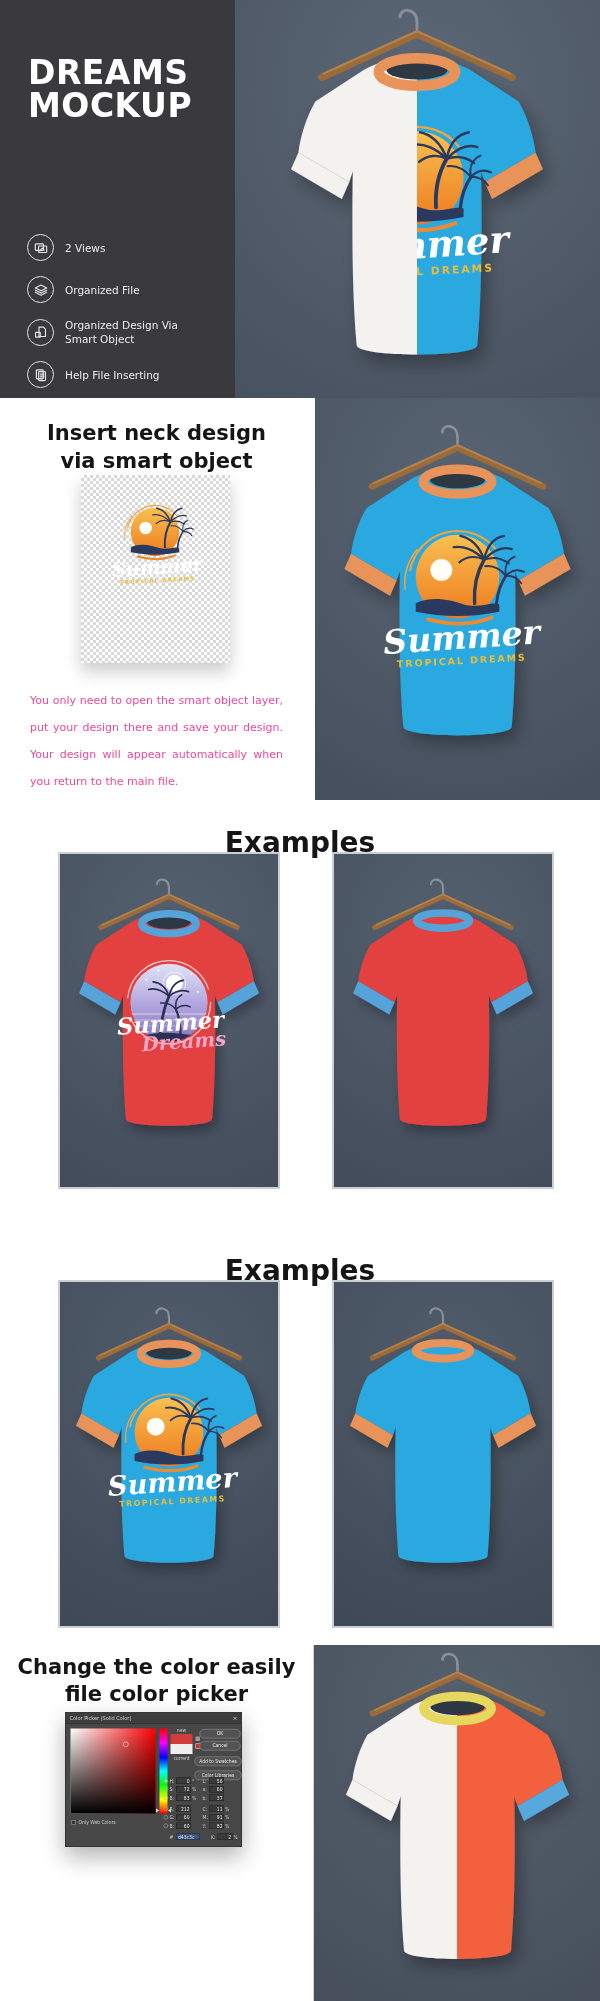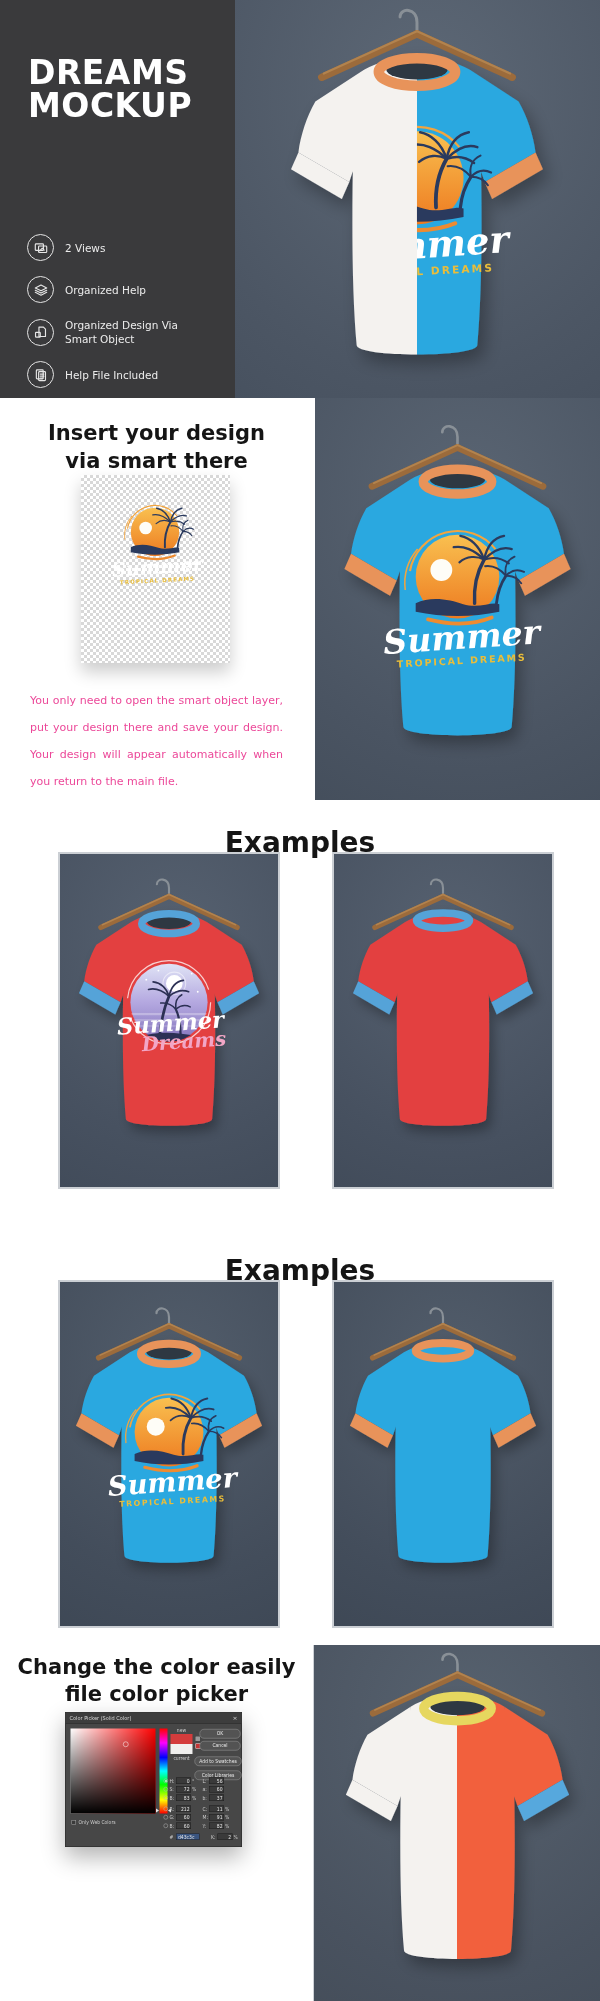--- a/index.html
+++ b/index.html
@@ -116,40 +116,40 @@
           <span class="feat-label">2 Views</span>
         </div>
         <div class="feat">
           <span class="feat-icon">
             <svg viewBox="0 0 27 27">
               <path d="M13.5 7.5 20.5 11 13.5 14.5 6.5 11Z"></path>
               <path d="M6.5 13.8 13.5 17.3 20.5 13.8"></path>
               <path d="M6.5 16.4 13.5 19.9 20.5 16.4"></path>
             </svg>
           </span>
-          <span class="feat-label">Organized Help</span>
+          <span class="feat-label">Organized File</span>
         </div>
         <div class="feat">
           <span class="feat-icon">
             <svg viewBox="0 0 27 27">
               <path d="M11 7.5h5.5l2.5 2.5v9h-8z"></path>
               <rect x="6.8" y="14" width="5.8" height="5.8" rx="0.8"></rect>
             </svg>
           </span>
           <span class="feat-label">Organized Design Via Smart Object</span>
         </div>
         <div class="feat">
           <span class="feat-icon">
             <svg viewBox="0 0 27 27">
               <rect x="7.8" y="7.2" width="8.4" height="11" rx="1"></rect>
               <rect x="10.6" y="9.4" width="8.4" height="11" rx="1"></rect>
               <path d="M12.6 12.4h4.4M12.6 14.9h4.4M12.6 17.4h3"></path>
             </svg>
           </span>
-          <span class="feat-label">Help File Included</span>
+          <span class="feat-label">Help File Inserting</span>
         </div>
       </div>
   </div>
   <div class="photo" id="ph0">
       <svg viewBox="-22 24 345 376" preserveAspectRatio="xMidYMid slice">
         <defs>
           <radialGradient id="w0" cx="50%" cy="28%" r="90%">
             <stop offset="0" stop-color="#5d6876"></stop>
             <stop offset=".55" stop-color="#4c5664"></stop>
             <stop offset="1" stop-color="#404a58"></stop>
@@ -210,21 +210,21 @@
             </g>
             <path d="M-44 26 C-28 18 -8 22 6 27 C22 32 36 24 44 27 L44 35 C16 41 -16 41 -44 35 Z" fill="#2a3a5e"></path>
             <path d="M-31 43 C-8 49 16 49 36 41" stroke="#ee8b30" stroke-width="4" fill="none" stroke-linecap="round"></path>
             <text y="74" text-anchor="middle" transform="rotate(-4)" font-size="35" fill="#ffffff" style="font-family:'DejaVu Serif',serif;font-style:italic;font-weight:bold">Summer</text>
             <text y="90" text-anchor="middle" transform="rotate(-3)" font-size="10" letter-spacing="2" fill="#e9bd3a" style="font-weight:bold">TROPICAL DREAMS</text>
           </g>
         </g>
       </svg>
     </div>
 
-  <h2 class="sec-h" id="h-smart">Insert your design via smart there</h2>
+  <h2 class="sec-h" id="h-smart">Insert neck design via smart object</h2>
   <div class="checker" id="checker">
       <svg viewBox="0 0 149 188">
         <defs>
           <linearGradient id="sunck" x1="0" y1="0" x2="0" y2="1">
             <stop offset="0" stop-color="#f9c050"></stop>
             <stop offset="1" stop-color="#ed7a20"></stop>
           </linearGradient>
         </defs>
         <g transform="translate(-8.5,-48.7)">
           <g transform="scale(0.55)">

